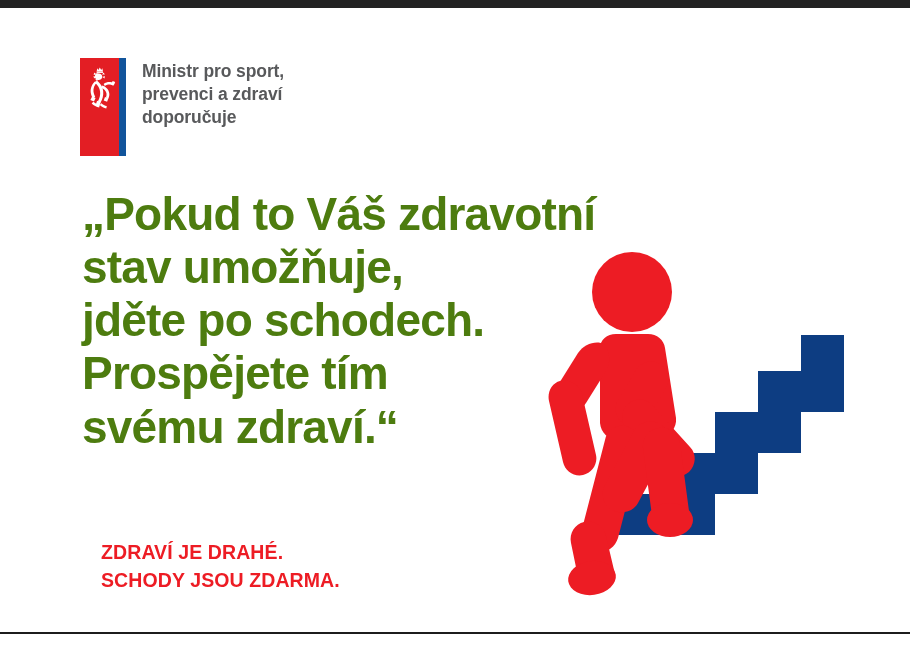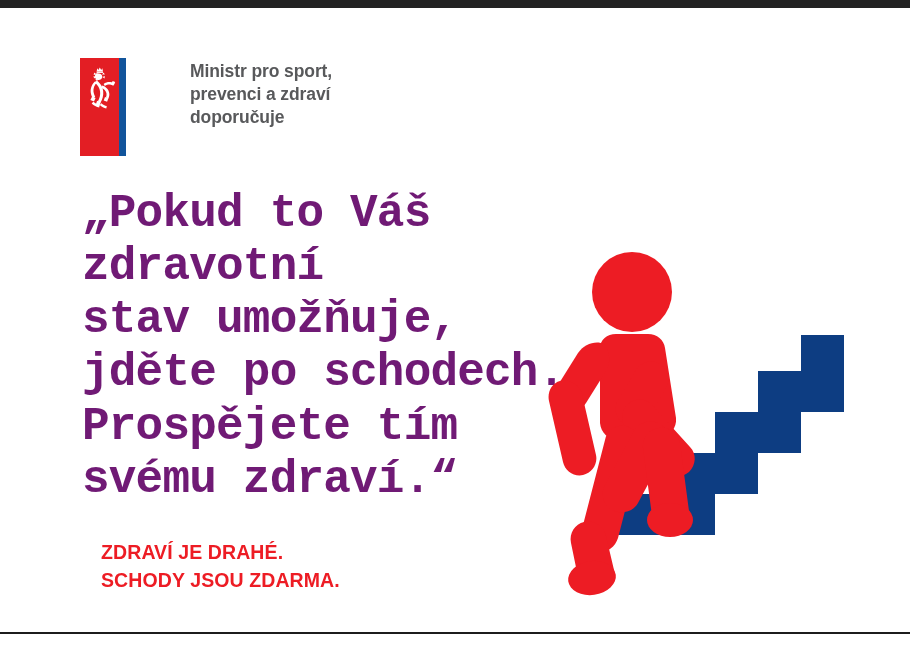--- a/index.html
+++ b/index.html
@@ -33,21 +33,20 @@
     background: #1c1c1c;
   }
 
   
   .logo-block {
     position: absolute;
     left: 80px;
     top: 58px;
     display: flex;
     align-items: flex-start;
-    gap: 48px;
   }
   .logo-flag {
     position: relative;
     width: 46px;
     height: 98px;
     background: #e31e24;
     flex: none;
   }
   .logo-flag .blue-stripe {
     position: absolute;
@@ -73,27 +72,26 @@
     padding-top: 2px;
     white-space: pre-line;
   }
 
   
   .headline {
     position: absolute;
     left: 82px;
     top: 188px;
     width: 520px;
-    color: #701a75;
+    color: #4d7c0f;
     font-size: 46px;
     font-weight: 700;
     line-height: 1.155;
     letter-spacing: -0.8px;
     white-space: pre-line;
-    font-family: Liberation Mono, monospace;
   }
 
   
   .tagline {
     position: absolute;
     left: 101px;
     top: 539px;
     color: #ed1c24;
     font-size: 19.5px;
     font-weight: 700;

